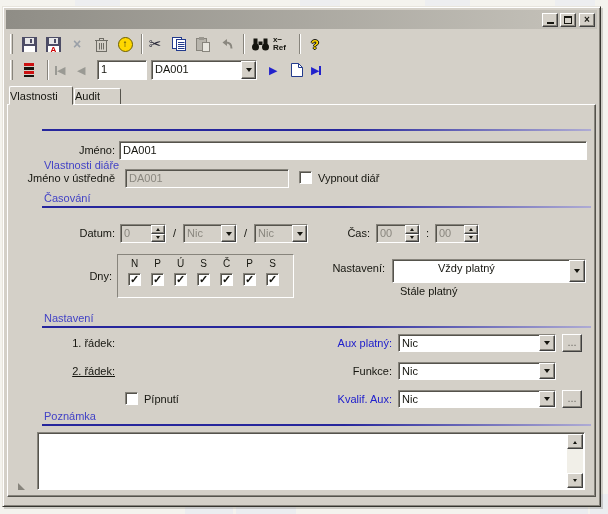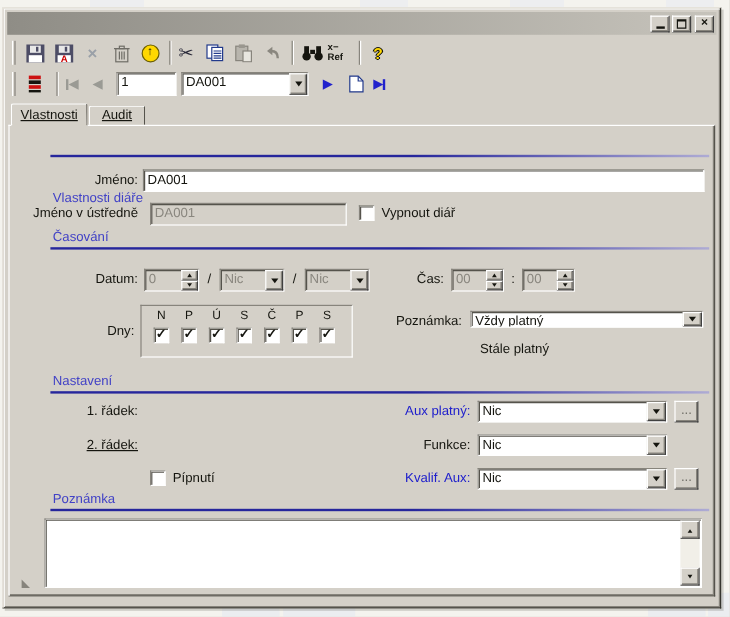--- a/index.html
+++ b/index.html
@@ -79,22 +79,22 @@
   .spin-field { flex:1; padding:2px 3px; }
   .spin-btns { width:14px; flex:0 0 14px; display:flex; flex-direction:column; }
   .spin-btn { flex:1; background:#d4d0c8; border:1px solid; border-color:#fff #404040 #404040 #fff;
               box-shadow: inset -1px -1px 0 #87847c; display:flex; align-items:center; justify-content:center; }
   .cb { width:13px; height:13px; background:#fff; border:1px solid; border-color:#87847c #fff #fff #87847c;
         box-shadow: inset 1px 1px 0 #55534c; font-size:11px; font-weight:bold; line-height:10px; text-align:center; color:#15150f; }
   .btn-raised { background:#d4d0c8; border:1px solid; border-color:#fff #404040 #404040 #fff;
         box-shadow: inset -1px -1px 0 #87847c; text-align:center; color:#6f6d66; }
 
   
-  .tab { position:absolute; background:#d4d0c8; text-align:center;
-         border:1px solid; border-color:#fff #55534c #d4d0c8 #fff; border-radius:2px 2px 0 0;text-decoration:underline; }
+  .tab { position:absolute; background:#d4d0c8; text-align:left;
+         border:1px solid; border-color:#fff #55534c #d4d0c8 #fff; border-radius:2px 2px 0 0; }
   #tab-vlastnosti { left:6px; top:79px; width:64px; height:19px; line-height:18px; z-index:3; }
   #tab-audit { left:71px; top:81px; width:47px; height:17px; line-height:15px; z-index:1; }
   .panel { position:absolute; left:4px; top:97px; width:589px; height:393px; background:#d4d0c8;
            border:1px solid; border-color:#fff #55534c #55534c #fff; box-shadow: inset -1px -1px 0 #87847c; z-index:2;}
   .section-title { position:absolute; color:#4242c6; white-space:nowrap; }
   .section-line { position:absolute; height:2px; background:linear-gradient(to right,#26269c 0%,#26269c 55%,#aeabd4 100%); }
   .lbl { position:absolute; text-align:right; white-space:nowrap; }
   .lbl.blue { color:#2020cc; }
   .abs { position:absolute; }
   .days-box { position:absolute; left:109px; top:149px; width:177px; height:44px;
@@ -364,22 +364,22 @@
       <div class="day-cell">
           <div class="day-letter">P</div>
           <div class="cb"><span>✓</span></div>
         </div>
       <div class="day-cell">
           <div class="day-letter">S</div>
           <div class="cb"><span>✓</span></div>
         </div>
     </div>
 
-    <div class="lbl" style="left:307px;top:157px;width:70px;">Poznámka:</div>
-    <div class="sunken combo abs" style="left:384px;top:154px;width:194px;height:14px;">
+    <div class="lbl" style="left:307px;top:157px;width:70px;">Nastavení:</div>
+    <div class="sunken combo abs" style="left:384px;top:154px;width:194px;height:24px;padding-left:42px;">
       <div class="cfield">Vždy platný</div>
       <div class="cbtn">
           <i class="tri-down"></i>
         </div>
     </div>
     <div class="abs" style="left:392px;top:180px;">Stále platný</div>
 
     <div class="section-title" style="left:36px;top:207px;">Nastavení</div>
     <div class="section-line" style="left:34px;top:221px;width:549px;"></div>
 

